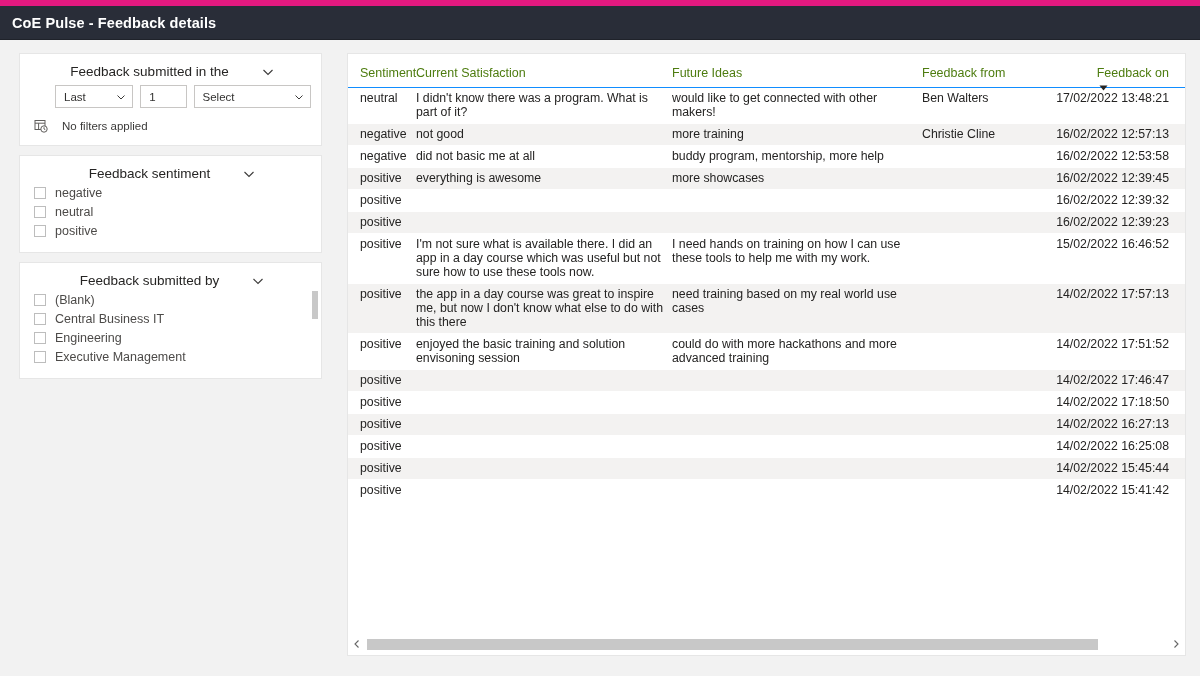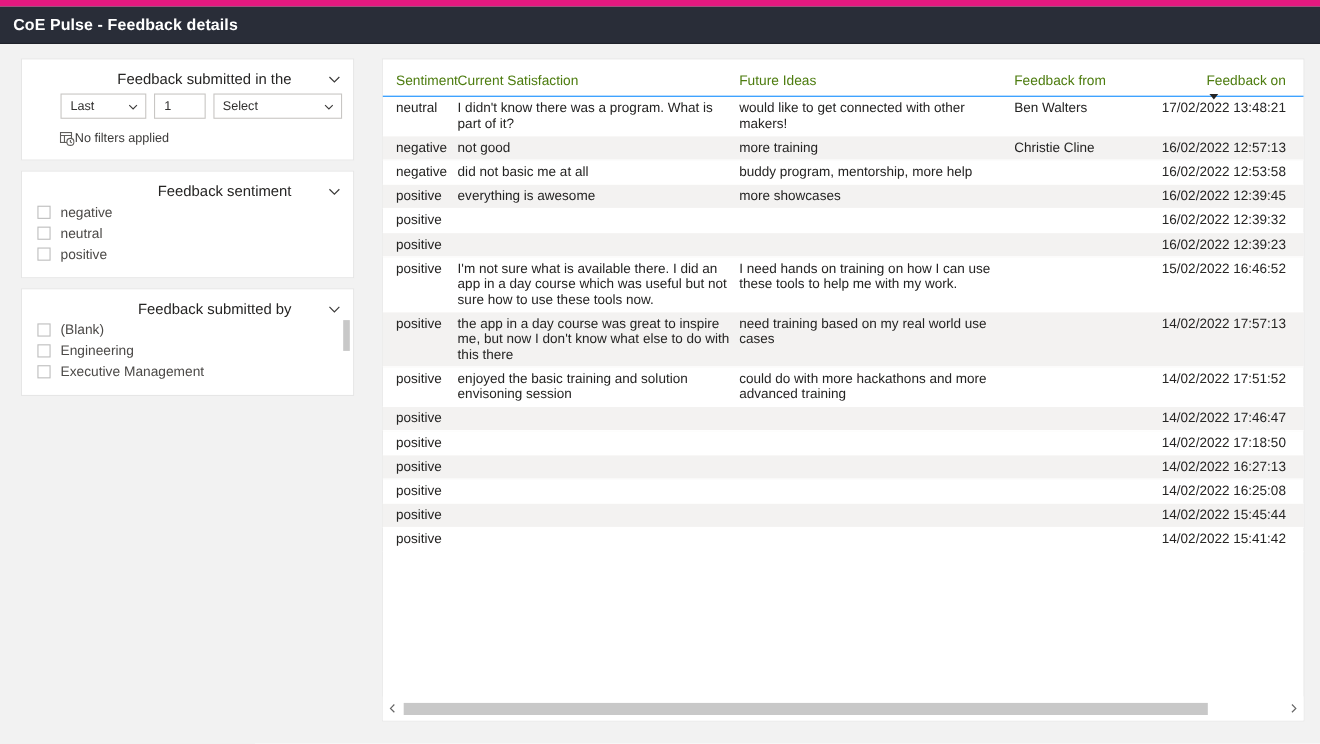--- a/index.html
+++ b/index.html
@@ -52,21 +52,21 @@
   .filter-card {
     background: #ffffff;
     border: 1px solid #e6e6e6;
     box-sizing: border-box;
     margin-bottom: 9px;
     position: relative;
   }
   .card-head {
     display: flex;
     align-items: flex-start;
-    justify-content: flex-end;
+    justify-content: center;
     padding: 10px 10px 4px 14px;
     gap: 32px;
   }
   .card-title {
     font-size: 13.5px;
     color: #252423;
     line-height: 15px;
   }
   .chev {
     width: 14px; height: 14px;
@@ -95,25 +95,24 @@
     color: #323130;
   }
   .combo.period { width: 86px; justify-content: space-between; }
   .combo.count  { width: 50px; }
   .combo.unit   { width: 130px; justify-content: space-between; }
   .combo .caret { width: 10px; height: 10px; flex: 0 0 auto; }
   .combo .caret svg { display: block; }
   .filters-applied {
     display: flex;
     align-items: center;
-    gap: 0;
+    gap: 14px;
     margin-top: 11px;
     font-size: 11.5px;
     color: #3b3a39;
-    margin-left: 20px;
   }
   .filters-applied .ficon { width: 14px; height: 14px; flex: 0 0 auto; }
   
   .check-list { margin-top: -2px; }
   .check-item {
     display: flex;
     align-items: center;
     gap: 9px;
     height: 19px;
     font-size: 12.5px;
@@ -304,20 +303,24 @@
           <svg viewBox="0 0 14 14" width="14" height="14">
               <path d="M2.5 5 L7 9.5 L11.5 5" fill="none" stroke="#3b3a39" stroke-width="1.1"></path>
             </svg>
         </span>
       </div>
       <div class="card-body">
         <div class="check-list">
           <div class="check-item">
             <span class="cbox"></span>
             <span>(Blank)</span>
+          </div>
+          <div class="check-item">
+            <span class="cbox"></span>
+            <span>Central Business IT</span>
           </div>
           <div class="check-item">
             <span class="cbox"></span>
             <span>Engineering</span>
           </div>
           <div class="check-item">
             <span class="cbox"></span>
             <span>Executive Management</span>
           </div>
         </div>

